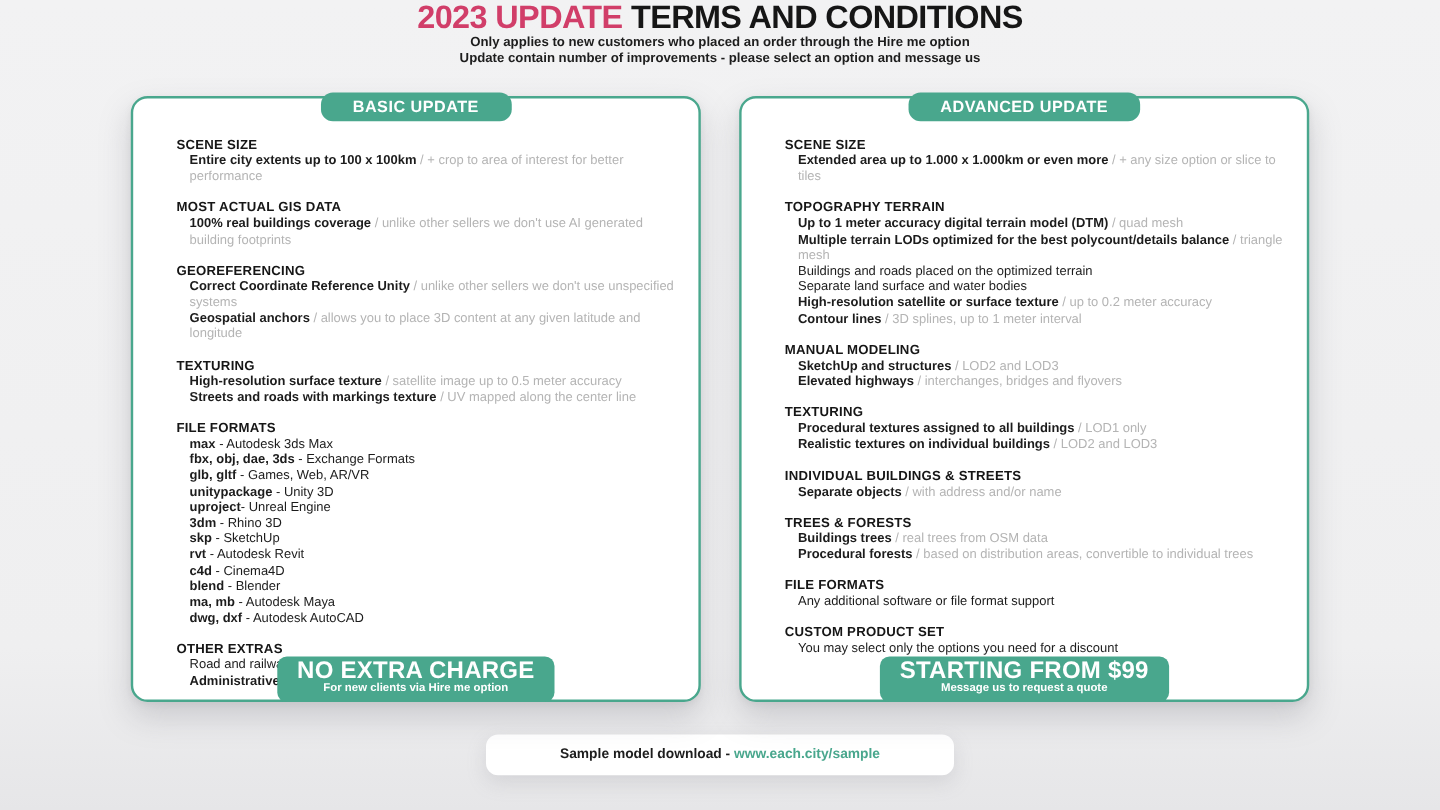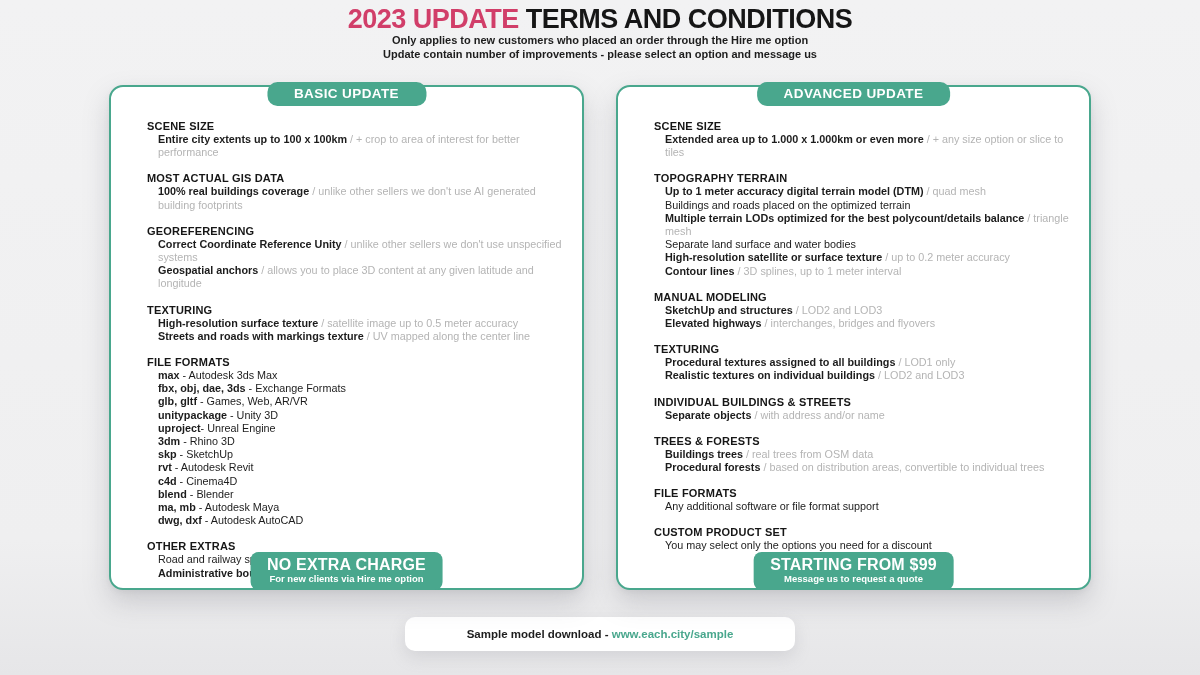--- a/index.html
+++ b/index.html
@@ -10,21 +10,21 @@
   }
   * { box-sizing: border-box; }
   html, body { margin: 0; padding: 0; }
   body {
     width: 1200px; height: 675px;
     background: linear-gradient(180deg, #f2f2f3 0%, #efeff0 80%, #e6e6e8 100%);
     font-family: "Liberation Sans", sans-serif;
     overflow: hidden;
     color: var(--ink);
   }
-  .header { text-align: center; padding-top: 5px; }
+  .header { text-align: center; padding-top: 0; }
   .title { font-size: 27px; font-weight: 800; letter-spacing: -0.5px; line-height: 29px; color: var(--ink); }
   .title .accent { color: var(--pink); }
   .sub { font-size: 11px; line-height: 13.5px; font-weight: 600; color: #1d1d1d; }
   .sub b { font-weight: 800; }
 
   .panels { display: flex; justify-content: center; gap: 32px; margin-top: 24px; }
   .panel {
     position: relative;
     width: 475px; height: 505px;
     background: #fff;
@@ -36,21 +36,21 @@
     position: absolute; top: -5px; left: 50%; transform: translateX(-50%);
     background: var(--teal); color: #fff;
     font-size: 13.5px; font-weight: 700; letter-spacing: 0.4px;
     padding: 4px 27px 5px; border-radius: 10px; white-space: nowrap;
   }
   .badge-bottom {
     position: absolute; bottom: -2px; left: 50%; transform: translateX(-50%);
     background: var(--teal); color: #fff; text-align: center;
     padding: 4px 17px 6px; border-radius: 8px; white-space: nowrap;
   }
-  .bb-title { font-size: 16px; font-weight: 800; letter-spacing: 0.2px; line-height: 17px; }
+  .bb-title { font-size: 20px; font-weight: 800; letter-spacing: 0.2px; line-height: 17px; }
   .bb-sub { font-size: 9.5px; font-weight: 600; line-height: 11px; }
 
   .content { padding: 33px 16px 0 36px; }
   .section { margin-bottom: 13px; }
   .heading { font-size: 11px; font-weight: 800; letter-spacing: 0.2px; line-height: 13px; color: var(--ink); }
   .item { font-size: 10.8px; line-height: 13.2px; color: #1c1c1c; padding-left: 11px; }
   .item .b { font-weight: 700; }
   .item .n { color: var(--gray); margin-left: 3px; }
   .item .b:empty, .item .r:empty, .item .n:empty { display: none; margin: 0; }
 
@@ -125,22 +125,22 @@
   <div class="panel">
     <div class="badge-top">ADVANCED UPDATE</div>
     <div class="content">
       <div class="section">
         <div class="heading">SCENE SIZE</div>
         <div class="item"><span class="b">Extended area up to 1.000 x 1.000km or even more</span><span class="n">/ + any size option or slice to tiles</span></div>
       </div>
       <div class="section">
         <div class="heading">TOPOGRAPHY TERRAIN</div>
         <div class="item"><span class="b">Up to 1 meter accuracy digital terrain model (DTM)</span><span class="n">/ quad mesh</span></div>
+        <div class="item"><span class="b">Multiple terrain LODs optimized for the best polycount/details balance</span><span class="n">/ triangle mesh</span></div>
         <div class="item"><span class="r">Buildings and roads placed on the optimized terrain</span></div>
-        <div class="item"><span class="b">Multiple terrain LODs optimized for the best polycount/details balance</span><span class="n">/ triangle mesh</span></div>
         <div class="item"><span class="r">Separate land surface and water bodies</span></div>
         <div class="item"><span class="b">High-resolution satellite or surface texture</span><span class="n">/ up to 0.2 meter accuracy</span></div>
         <div class="item"><span class="b">Contour lines</span><span class="n">/ 3D splines, up to 1 meter interval</span></div>
       </div>
       <div class="section">
         <div class="heading">MANUAL MODELING</div>
         <div class="item"><span class="b">SketchUp and structures</span><span class="n">/ LOD2 and LOD3</span></div>
         <div class="item"><span class="b">Elevated highways</span><span class="n">/ interchanges, bridges and flyovers</span></div>
       </div>
       <div class="section">

